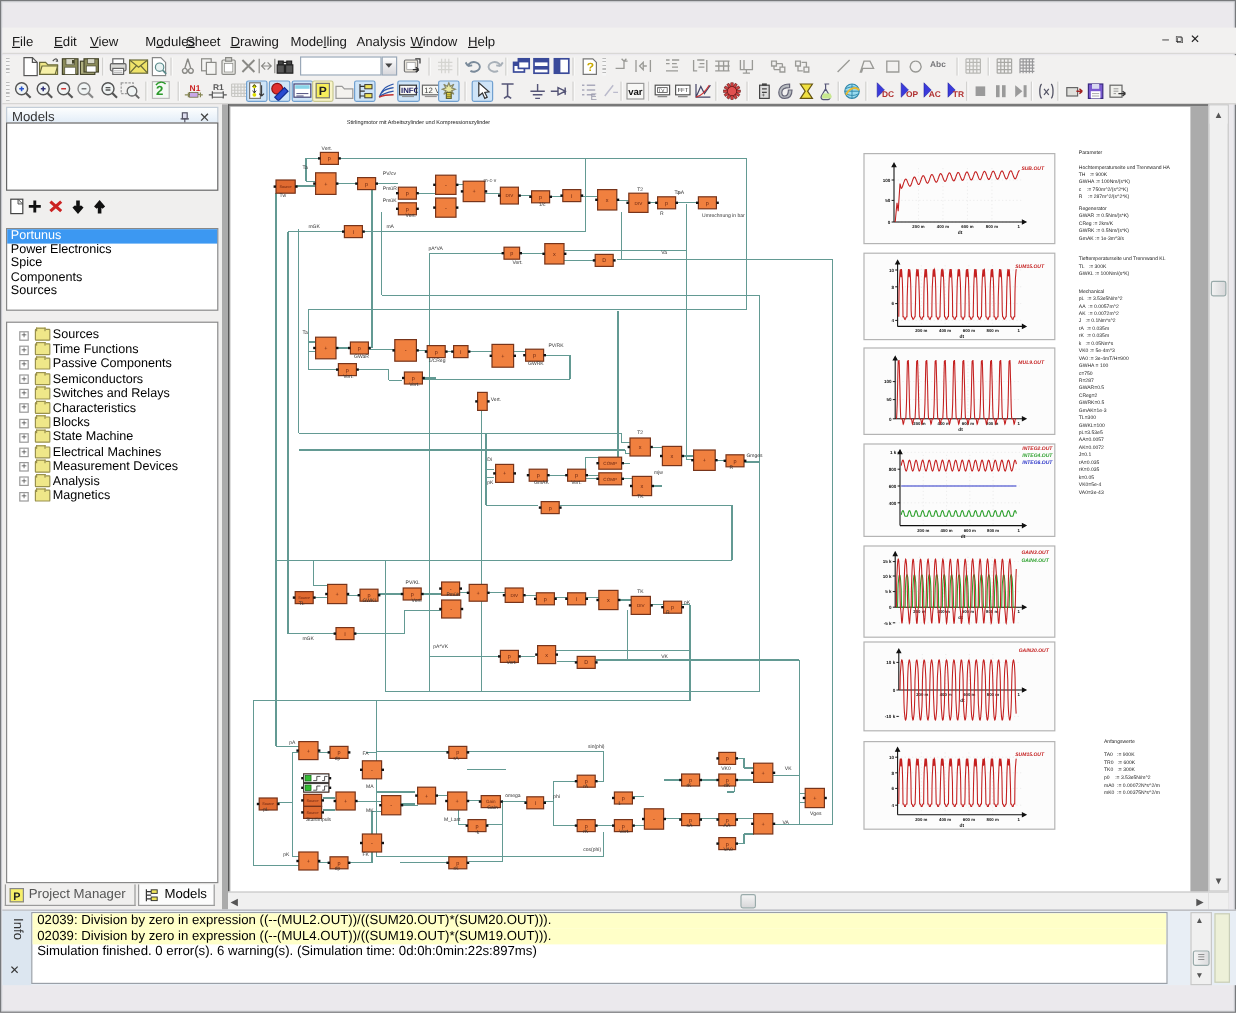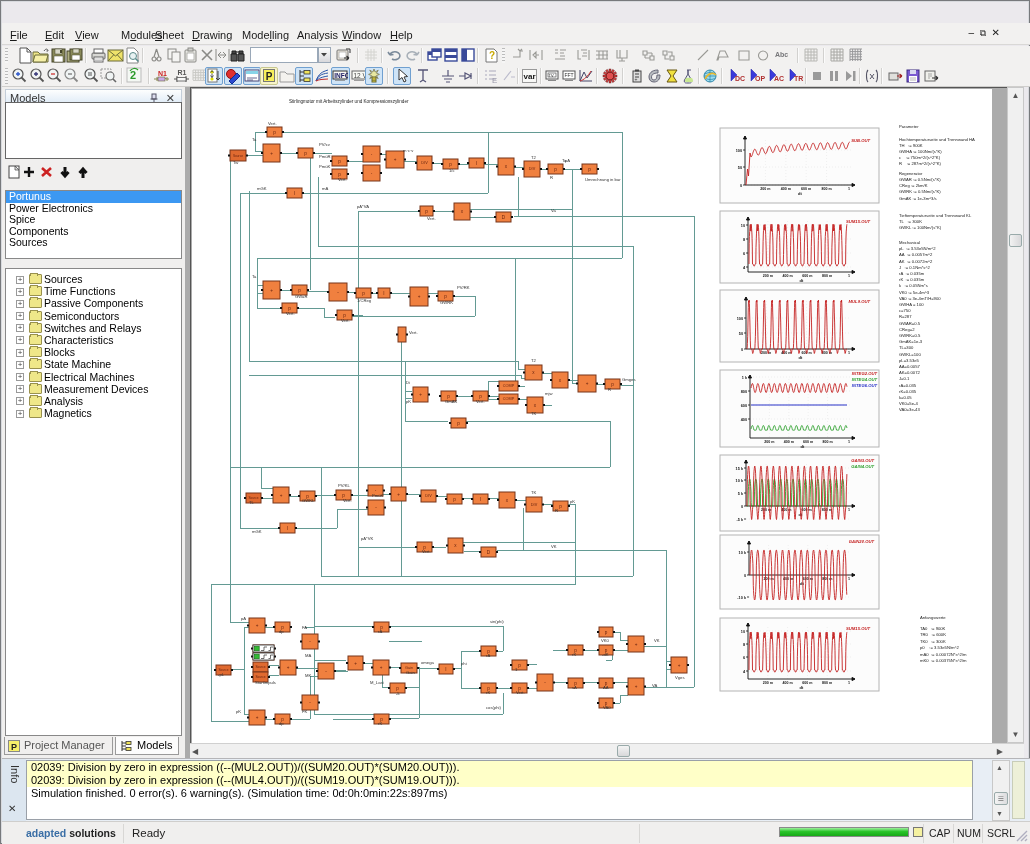--- a/index.html
+++ b/index.html
@@ -1262,25 +1262,13 @@
   <div class="iline iyellow">02039: Division by zero in expression ((--(MUL4.OUT))/((SUM19.OUT)*(SUM19.OUT))).</div>
   <div class="iline">Simulation finished. 0 error(s). 6 warning(s). (Simulation time: 0d:0h:0min:22s:897ms)</div>
  </div>
  <div style="position:absolute;left:990px;top:1px;width:18px;height:61px;background:#f0f0f0;border:1px solid #c8c8c8">
   <div style="position:absolute;left:3px;top:3px;font-size:7px;color:#555">▲</div>
   <div style="position:absolute;left:1px;top:31px;width:14px;height:13px;background:linear-gradient(90deg,#f4f4f4,#dcdcde);border:1px solid #9aa;border-radius:2px;font-size:7px;color:#777;text-align:center;line-height:12px">☰</div>
   <div style="position:absolute;left:3px;bottom:3px;font-size:7px;color:#555">▼</div>
  </div>
  <div style="position:absolute;left:1010px;top:2px;width:13px;height:58px;background:#edf0d8;border:1px solid #c8cdb8"></div>
 </div>
-<div id="sbar">
- <div class="scell" style="left:0;width:122px;padding-left:24px;font-size:10.5px"><span style="color:#3a6ea5;font-weight:bold">adapted</span> <b>solutions</b></div>
- <div class="scell" style="left:122px;width:516px">Ready</div>
- <div style="position:absolute;left:777px;top:5px;width:130px;height:10px;border:1px solid #8a8a8a;background:linear-gradient(#9ef09e,#28c428 45%,#17a817)"></div>
- <div style="position:absolute;left:911px;top:5px;width:10px;height:10px;background:#f5f1a0;border:1px solid #777"></div>
- <div class="scell" style="left:921px;width:31px;border-left:1px solid #d8d7d5;padding-left:5px;font-size:10.5px">CAP</div>
- <div class="scell" style="left:952px;width:29px;padding-left:3px;font-size:10.5px">NUM</div>
- <div class="scell" style="left:981px;width:47px;border-right:none;padding-left:4px;font-size:10.5px">SCRL</div>
-      <svg style="position:absolute;right:2px;bottom:2px" width="12" height="12">
-        <path d="M11 1 L1 11 M11 5 L5 11 M11 9 L9 11" stroke="#b0afc0" stroke-width="1.4"></path>
-      </svg>
-</div>
 </div>
 
 </body></html>

